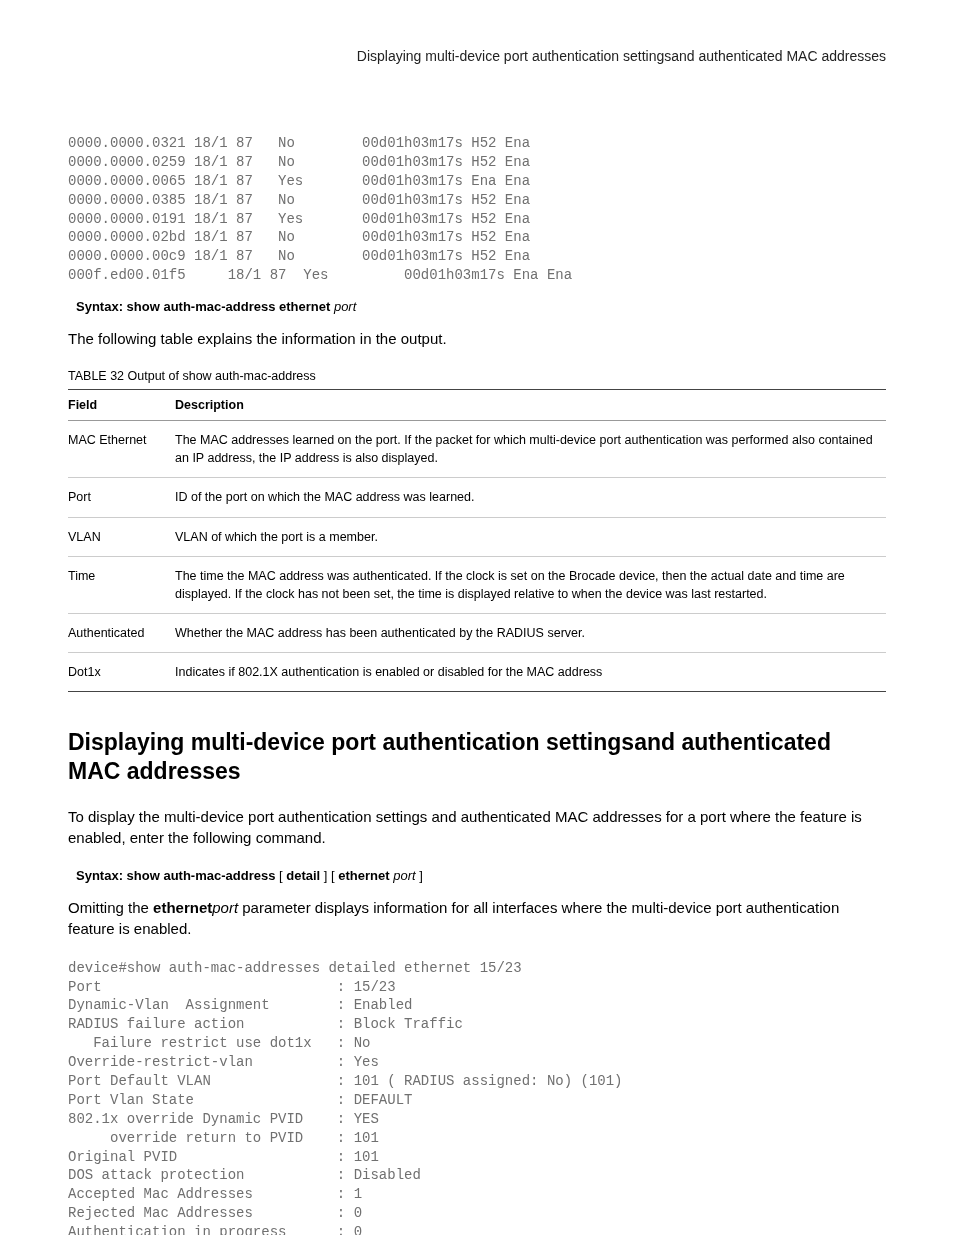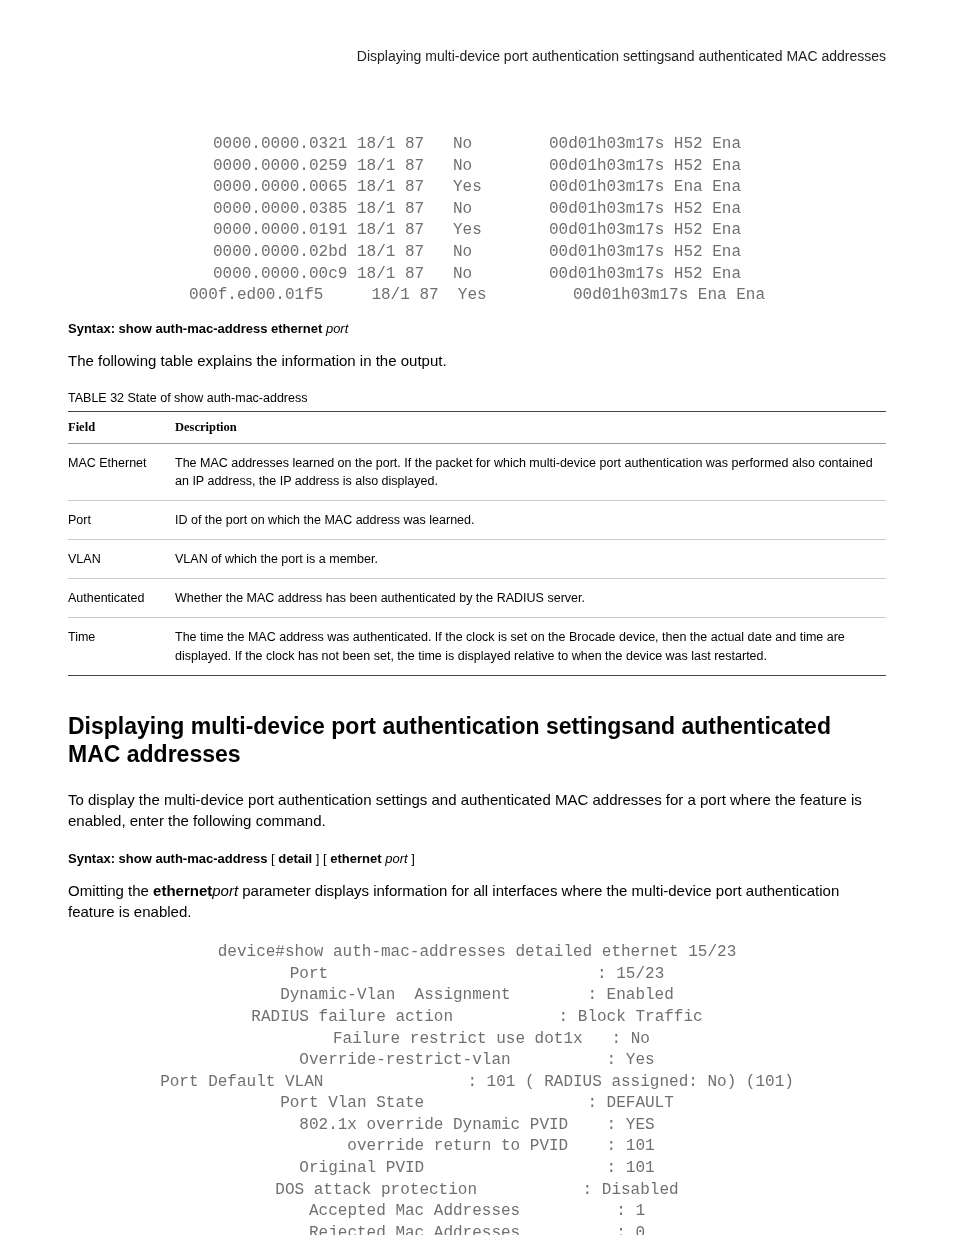--- a/index.html
+++ b/index.html
@@ -18,30 +18,29 @@
     position: relative;
   }
   .header-line {
     text-align: right;
     font-size: 14px;
     color: #222;
     margin-bottom: 70px;
   }
   pre.code {
     font-family: "Courier New", monospace;
-    font-size: 16px;
+    font-size: 14px;
     color: #707070;
     white-space: pre;
     margin: 0 0 14px 0;
     line-height: 1.35;
-    text-align: center;
   }
   .syntax-line {
     font-size: 13px;
-    margin: 10px 0 14px 0;
+    margin: 10px 0 14px 8px;
   }
   .syntax-line .bold { font-weight: bold; }
   .syntax-line .ital { font-style: italic; }
   .para {
     font-size: 15px;
     margin: 0 0 20px 0;
     line-height: 1.4;
   }
   .table-caption {
     font-size: 12.5px;
@@ -52,21 +51,20 @@
     width: 100%;
     border-collapse: collapse;
     font-size: 12.5px;
   }
   table.output-table thead th {
     text-align: left;
     font-weight: bold;
     padding: 8px 8px 8px 0;
     border-top: 1.5px solid #444;
     border-bottom: 1px solid #999;
-    font-family: Liberation Serif, serif;
   }
   table.output-table tbody td {
     text-align: left;
     vertical-align: top;
     padding: 10px 12px 10px 0;
     border-bottom: 1px solid #ccc;
     line-height: 1.45;
   }
   table.output-table tbody tr:last-child td {
     border-bottom: 1.5px solid #444;
@@ -108,21 +106,21 @@
 0000.0000.00c9 18/1 87   No        00d01h03m17s H52 Ena
 000f.ed00.01f5     18/1 87  Yes         00d01h03m17s Ena Ena</pre>
 
   <div class="syntax-line">
     <span class="bold">Syntax: show auth-mac-address ethernet </span><span class="ital">port</span>
   </div>
 
   <p class="para">The following table explains the information in the output.</p>
 
   <div class="table-caption">
-    <span class="bold">TABLE 32</span><span>   State of show auth-mac-address</span>
+    <span class="bold">TABLE 32</span><span>   Output of show auth-mac-address</span>
   </div>
 
   <table class="output-table">
     <thead>
       <tr>
         <th>Field</th>
         <th>Description</th>
       </tr>
     </thead>
     <tbody>
@@ -132,26 +130,30 @@
       </tr>
       <tr>
         <td>Port</td>
         <td>ID of the port on which the MAC address was learned.</td>
       </tr>
       <tr>
         <td>VLAN</td>
         <td>VLAN of which the port is a member.</td>
       </tr>
       <tr>
+        <td>Time</td>
+        <td>The time the MAC address was authenticated. If the clock is set on the Brocade device, then the actual date and time are displayed. If the clock has not been set, the time is displayed relative to when the device was last restarted.</td>
+      </tr>
+      <tr>
         <td>Authenticated</td>
         <td>Whether the MAC address has been authenticated by the RADIUS server.</td>
       </tr>
       <tr>
-        <td>Time</td>
-        <td>The time the MAC address was authenticated. If the clock is set on the Brocade device, then the actual date and time are displayed. If the clock has not been set, the time is displayed relative to when the device was last restarted.</td>
+        <td>Dot1x</td>
+        <td>Indicates if 802.1X authentication is enabled or disabled for the MAC address</td>
       </tr>
     </tbody>
   </table>
 
   <h2 class="section-heading">Displaying multi-device port authentication settingsand authenticated MAC addresses</h2>
 
   <p class="para">To display the multi-device port authentication settings and authenticated MAC addresses for a port where the feature is enabled, enter the following command.</p>
 
   <div class="syntax-line">
     <span class="bold">Syntax: show auth-mac-address</span><span> [ </span><span class="bold">detail</span><span> ] [ </span><span class="bold">ethernet</span><span class="ital"> port</span><span> ]</span>

